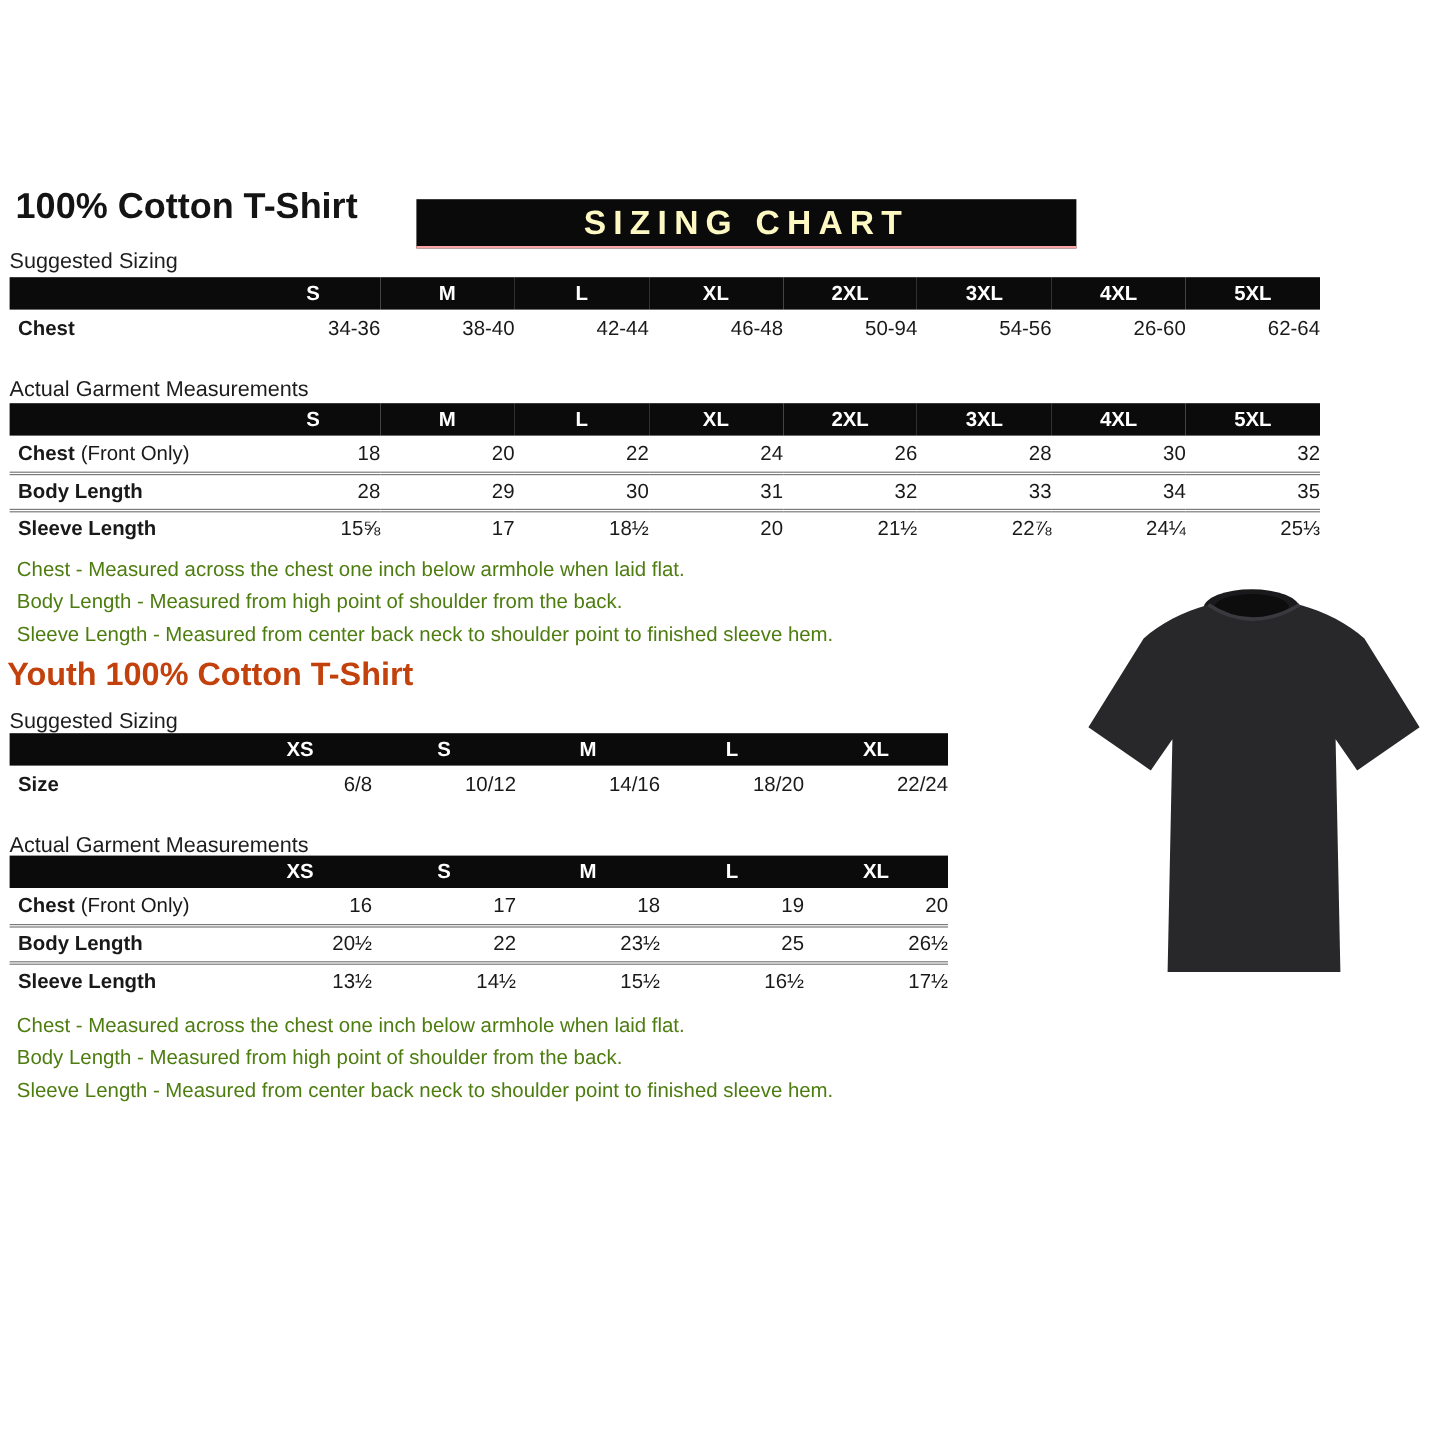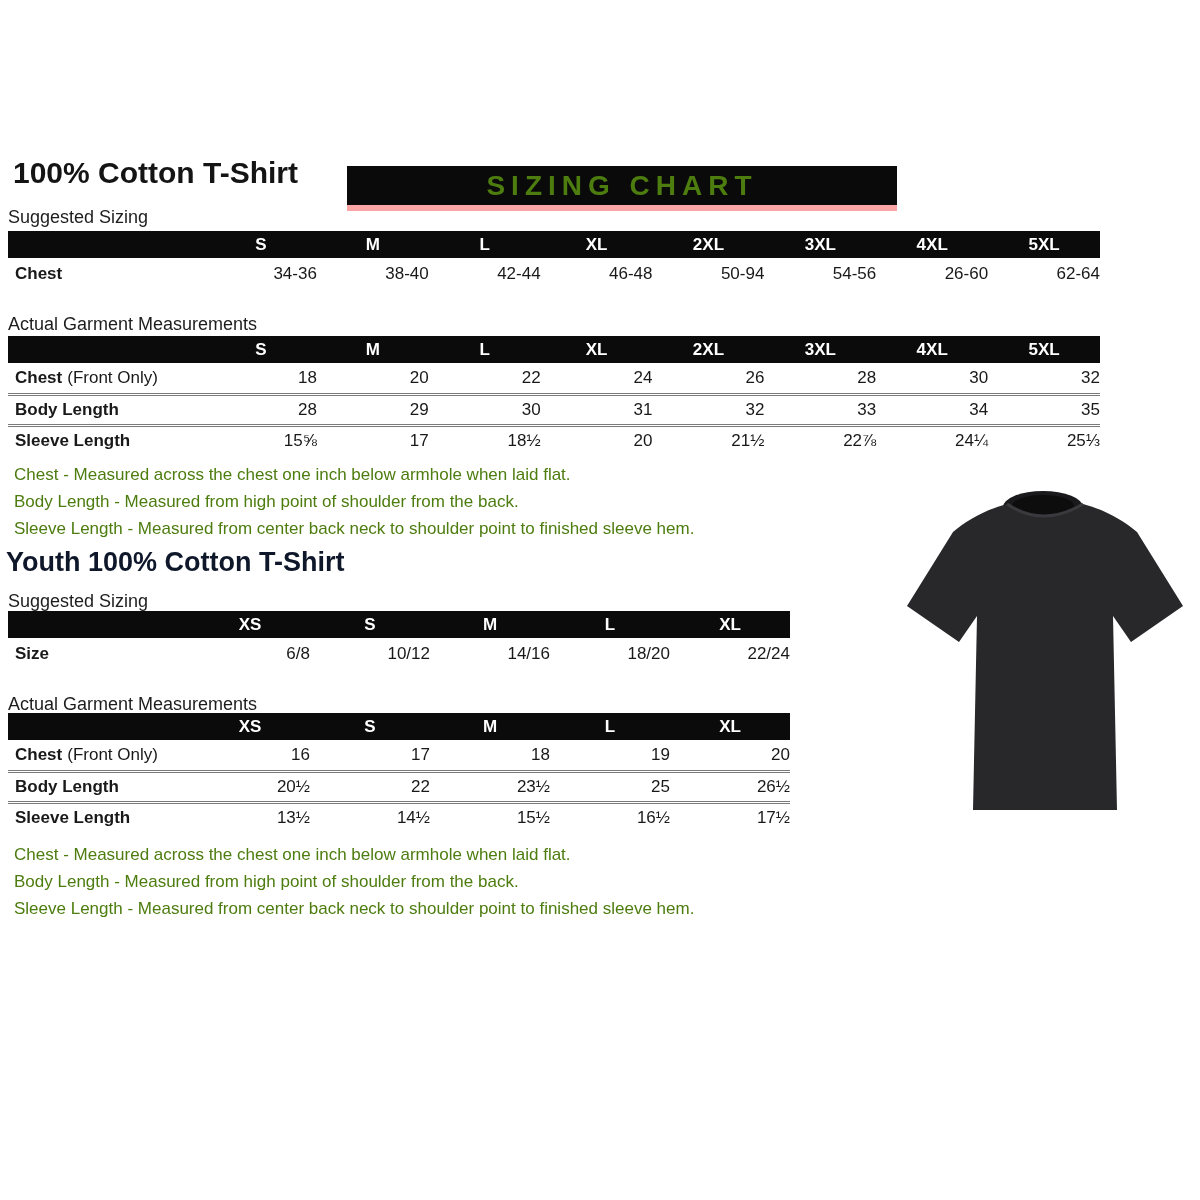--- a/index.html
+++ b/index.html
@@ -3,25 +3,25 @@
 <meta charset="utf-8">
 <style>
   html,body{margin:0;padding:0;background:#fff;}
   #page{
     position:relative;width:1200px;height:1200px;background:#ffffff;overflow:hidden;
     font-family:"Liberation Sans","DejaVu Sans",sans-serif;color:#111;
   }
   .abs{position:absolute;}
   .page-title{font-size:30px;font-weight:700;color:#141414;letter-spacing:0;}
   .banner{
-    background:#0a0a0a;color:#4d7c0f;font-weight:700;font-size:28px;letter-spacing:6px;
-    text-align:center;line-height:39px;height:39px;border-bottom:6px solid #fca5a5;
+    background:#0a0a0a;color:#fef9c3;font-weight:700;font-size:28px;letter-spacing:6px;
+    text-align:center;line-height:39px;height:39px;border-bottom:2px solid #fca5a5;
   }
   .section-label{font-size:18px;color:#1d1d1d;}
-  .youth-title{font-size:27px;font-weight:700;color:#0f172a;}
+  .youth-title{font-size:27px;font-weight:700;color:#c2410c;}
 
   table.sizetable{border-collapse:collapse;table-layout:fixed;width:100%;}
   table.sizetable th{
     background:#0b0b0b;color:#ffffff;font-weight:700;font-size:17px;
     height:27px;text-align:center;padding:0;border:0;
   }
   table.sizetable td{
     font-size:17px;color:#191919;text-align:right;height:32px;padding:0;border:0;
     vertical-align:middle;
   }

